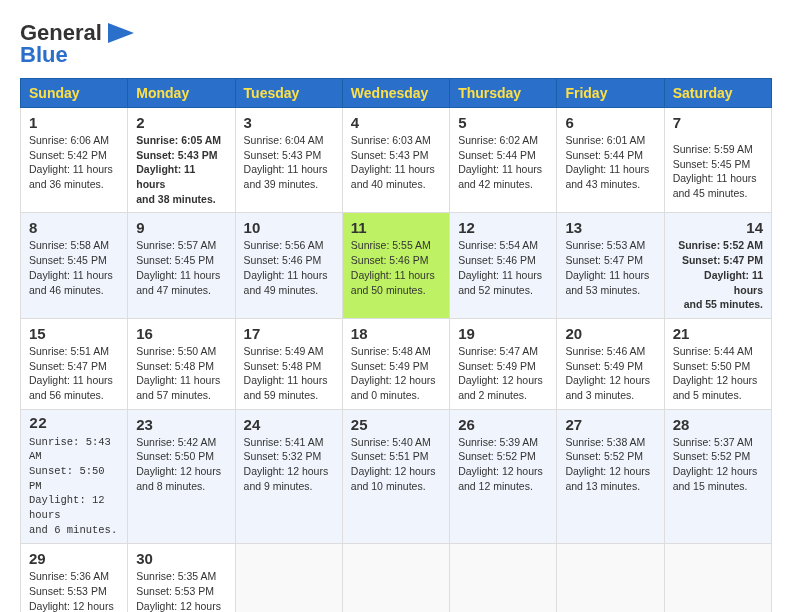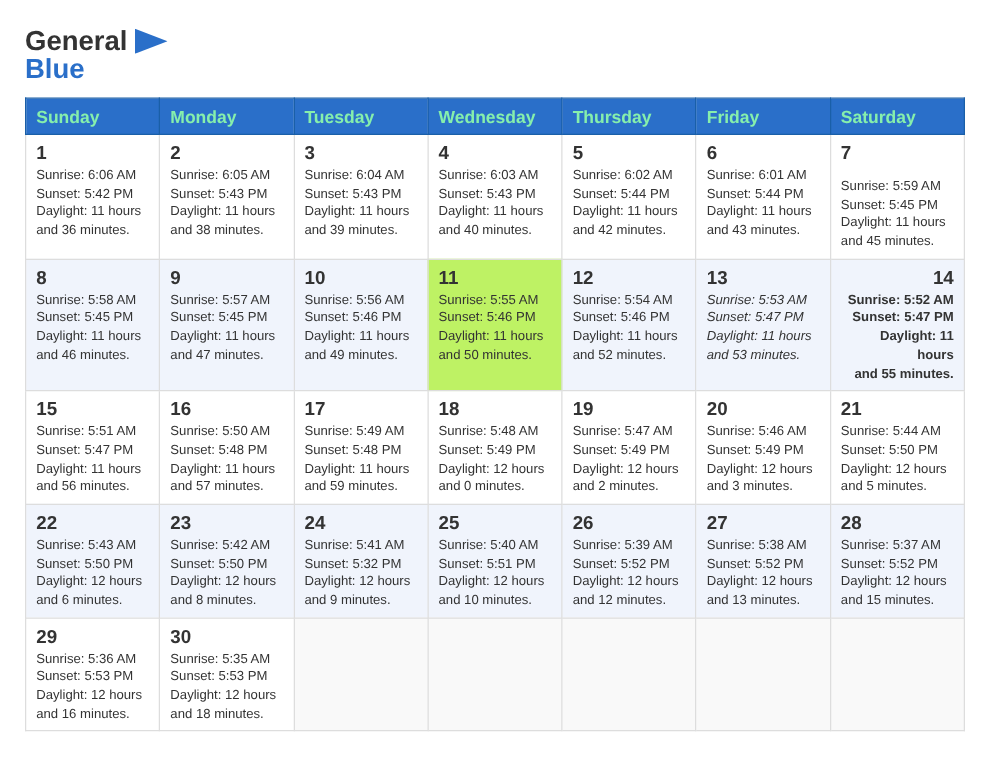--- a/index.html
+++ b/index.html
@@ -38,21 +38,21 @@
       font-size: 16px;
       color: #555;
     }
     .calendar {
       width: 100%;
       border-collapse: collapse;
       border: 1px solid #ccc;
     }
     .calendar th {
       background: #2a6fc9;
-      color: #86efac;
+      color: #fde047;
       padding: 6px 8px;
       text-align: left;
       font-size: 14px;
       border: 1px solid #1a5fa8;
     }
     .calendar td {
       vertical-align: top;
       padding: 6px 8px;
       border: 1px solid #ddd;
       width: calc(100% / 7);
@@ -113,21 +113,21 @@
   <tr>
         <td>
           <span class="day-number">1</span>
           <div class="day-info" style="white-space: pre-line;">Sunrise: 6:06 AM
 Sunset: 5:42 PM
 Daylight: 11 hours
 and 36 minutes.</div>
         </td>
         <td>
           <span class="day-number">2</span>
-          <div class="day-info" style="white-space: pre-line;">Sunrise: 6:05 AM
+          <div class="day-info" style="white-space: pre-line; font-weight: bold;">Sunrise: 6:05 AM
 Sunset: 5:43 PM
 Daylight: 11 hours
 and 38 minutes.</div>
         </td>
         <td>
           <span class="day-number">3</span>
           <div class="day-info" style="white-space: pre-line;">Sunrise: 6:04 AM
 Sunset: 5:43 PM
 Daylight: 11 hours
 and 39 minutes.</div>
@@ -192,21 +192,21 @@
         </td>
         <td style="background: rgb(240, 244, 252); margin-top: 35px;">
           <span class="day-number">12</span>
           <div class="day-info" style="white-space: pre-line;">Sunrise: 5:54 AM
 Sunset: 5:46 PM
 Daylight: 11 hours
 and 52 minutes.</div>
         </td>
         <td style="background: rgb(240, 244, 252);">
           <span class="day-number">13</span>
-          <div class="day-info" style="white-space: pre-line; font-style: italic;">Sunrise: 5:53 AM
+          <div class="day-info" style="white-space: pre-line;">Sunrise: 5:53 AM
 Sunset: 5:47 PM
 Daylight: 11 hours
 and 53 minutes.</div>
         </td>
         <td style="background: rgb(240, 244, 252); text-align: right;">
           <span class="day-number">14</span>
           <div class="day-info" style="white-space: pre-line; font-weight: bold;">Sunrise: 5:52 AM
 Sunset: 5:47 PM
 Daylight: 11 hours
 and 55 minutes.</div>
@@ -257,21 +257,21 @@
         </td>
         <td>
           <span class="day-number">21</span>
           <div class="day-info" style="white-space: pre-line;">Sunrise: 5:44 AM
 Sunset: 5:50 PM
 Daylight: 12 hours
 and 5 minutes.</div>
         </td>
       </tr>
       <tr>
-        <td style="background: rgb(240, 244, 252);">
+        <td style="background: rgb(240, 244, 252); font-family: Liberation Mono, monospace;">
           <span class="day-number">22</span>
           <div class="day-info" style="white-space: pre-line;">Sunrise: 5:43 AM
 Sunset: 5:50 PM
 Daylight: 12 hours
 and 6 minutes.</div>
         </td>
         <td style="background: rgb(240, 244, 252);">
           <span class="day-number">23</span>
           <div class="day-info" style="white-space: pre-line;">Sunrise: 5:42 AM
 Sunset: 5:50 PM

